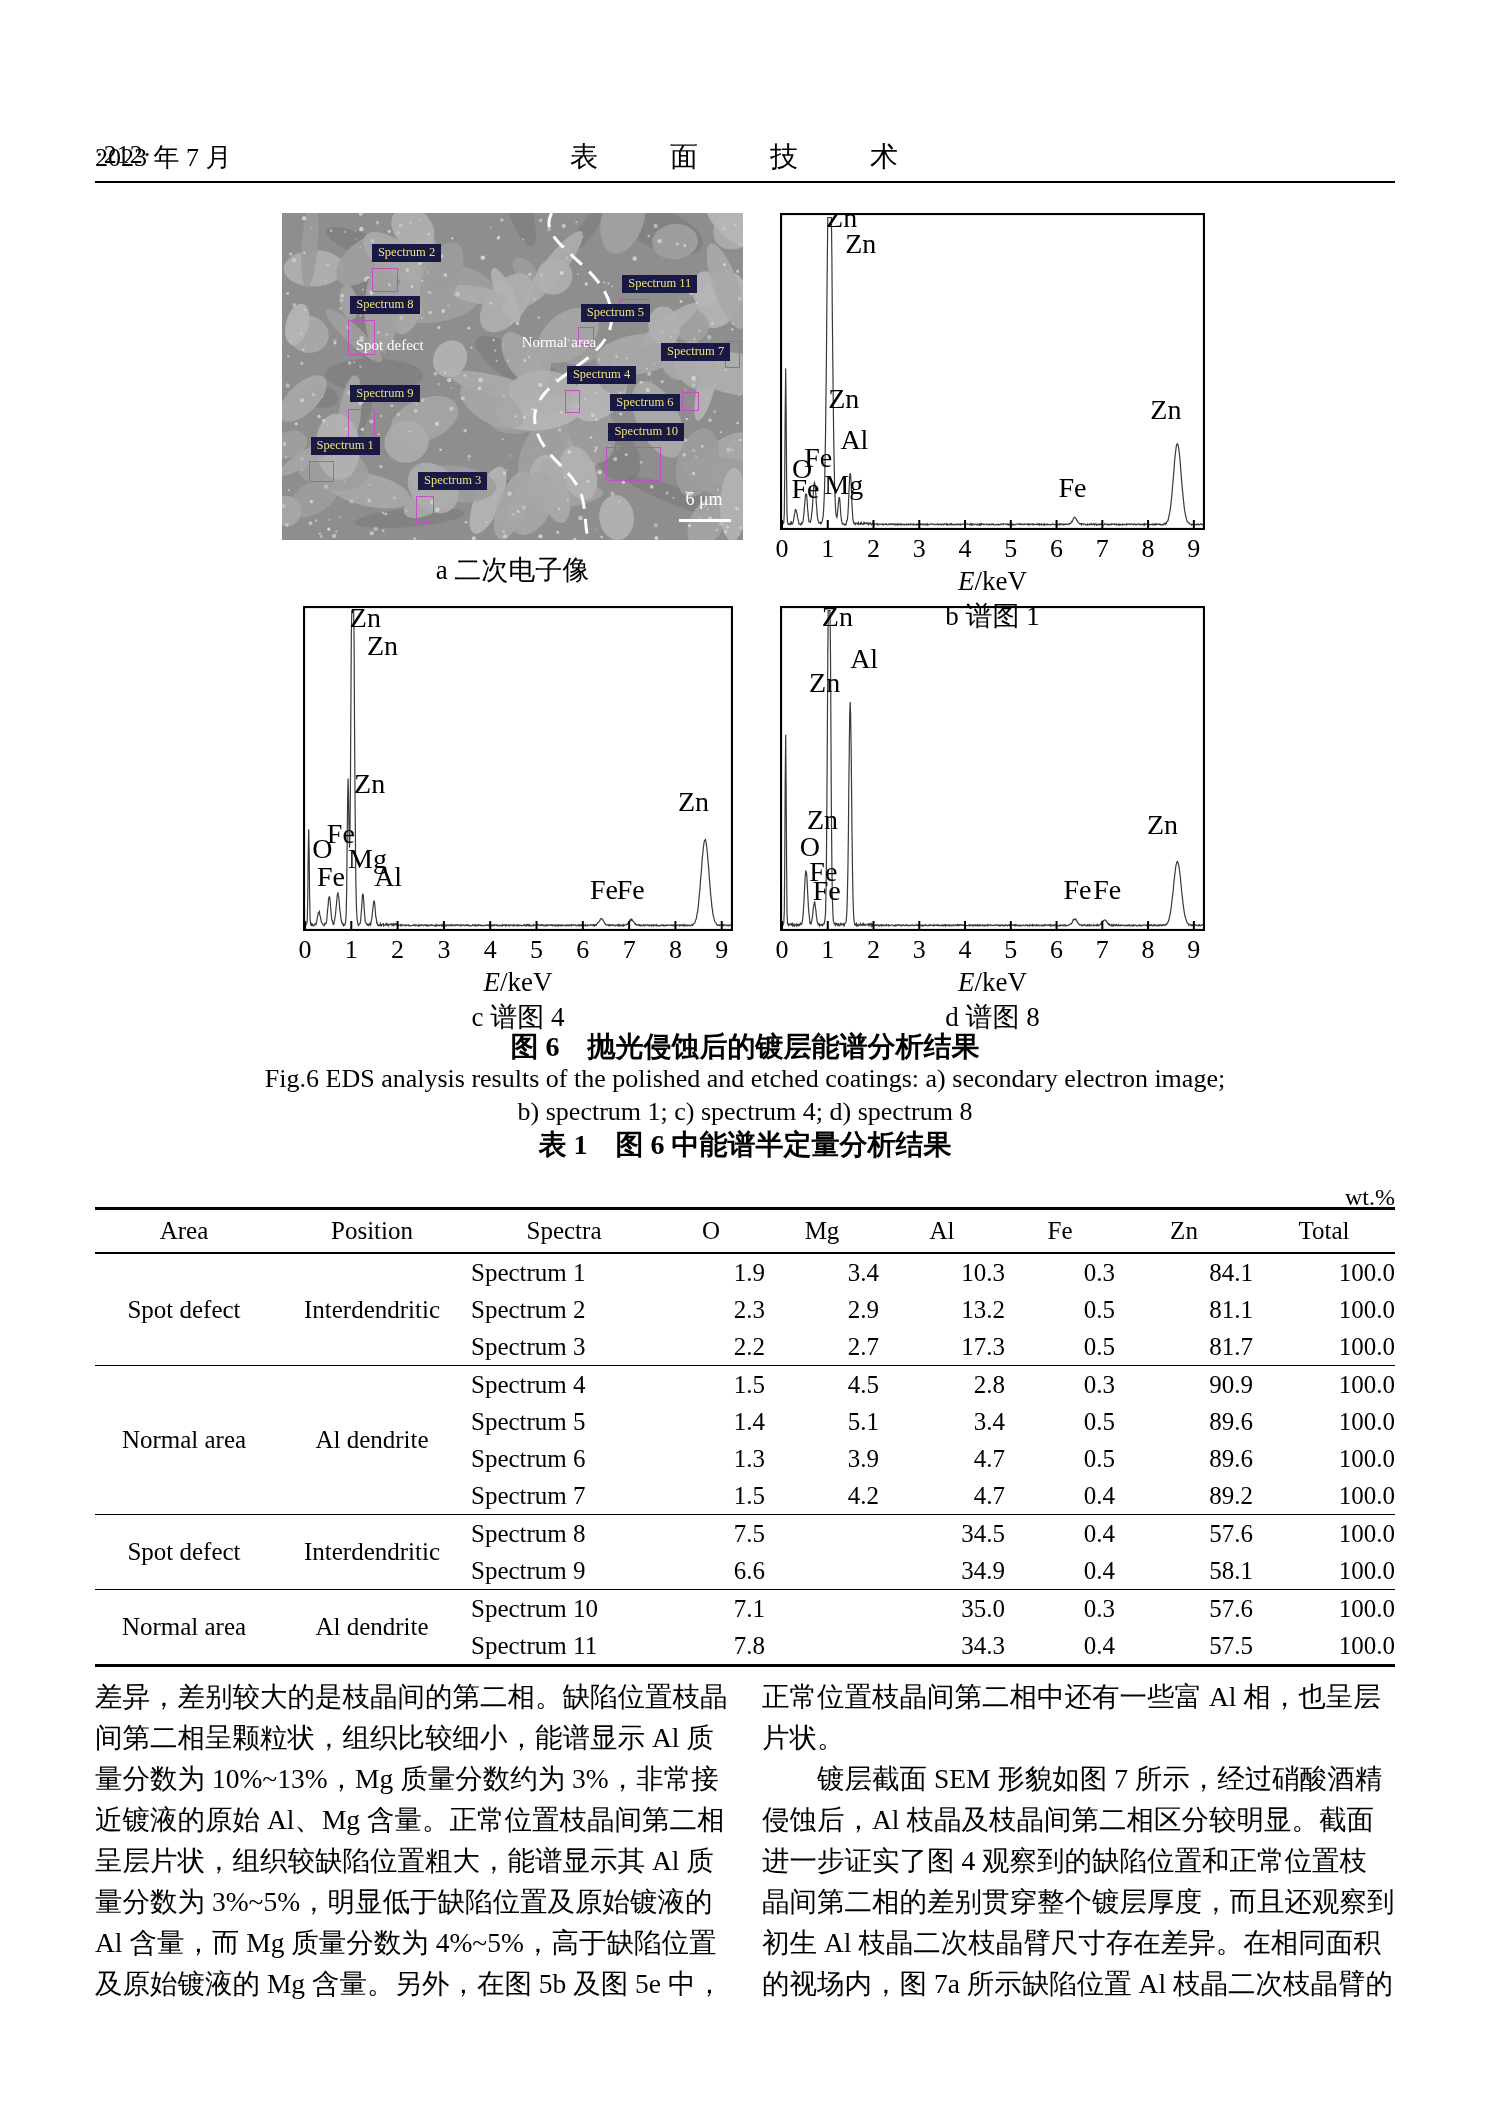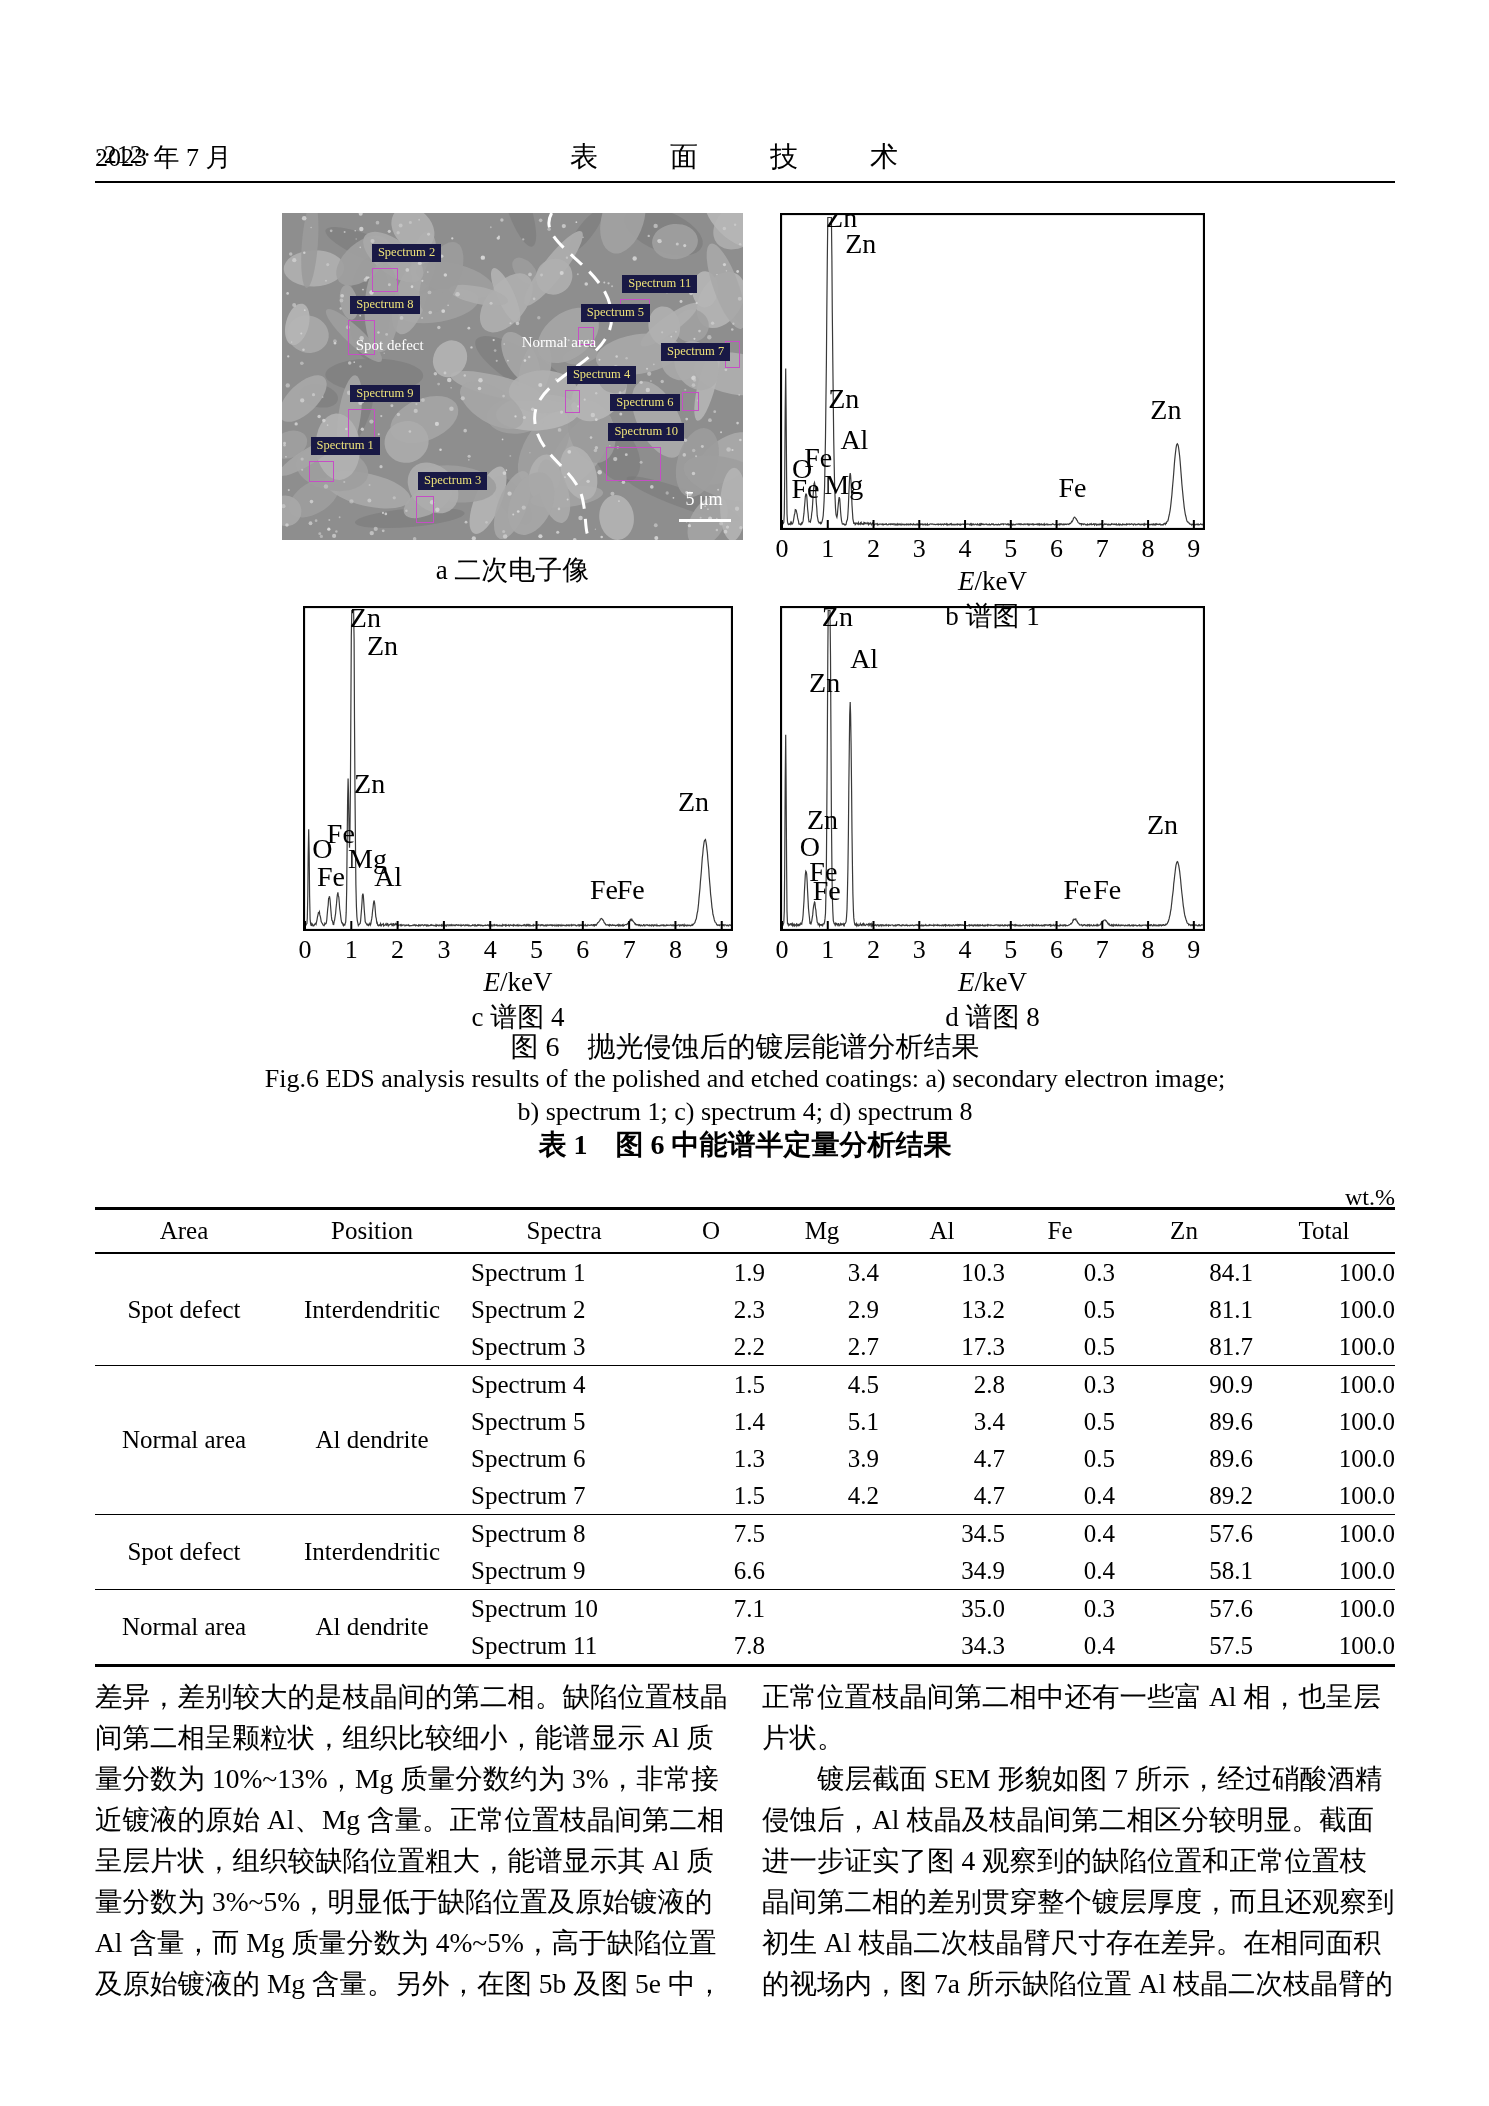--- a/index.html
+++ b/index.html
@@ -22,21 +22,21 @@
   .scalebar-text{position:absolute;color:#fff;font-size:18px;}
   .panel-caption{font-size:27px;text-align:center;}
   .cap-a{left:282px;top:552px;width:461px;}
   
   .chart{position:absolute;}
   .chart svg{position:absolute;left:0;top:0;}
   .tick-label{position:absolute;font-size:26px;text-align:center;width:30px;}
   .xlabel{position:absolute;text-align:center;font-size:27px;}
   .chart-cap{position:absolute;text-align:center;font-size:27px;}
   
-  .figcap-zh{left:95px;top:1028px;width:1300px;text-align:center;font-size:28px;}
+  .figcap-zh{left:95px;top:1028px;width:1300px;text-align:center;font-size:28px;font-weight:bold;}
   .figcap-en{left:95px;top:1064px;width:1300px;text-align:center;font-size:26px;}
   .figcap-en2{left:95px;top:1097px;width:1300px;text-align:center;font-size:26px;}
   
   .tabtitle-zh{left:95px;top:1126px;width:1300px;text-align:center;font-size:28px;font-weight:bold;top:1126px;}
   .tabtitle-en{left:95px;top:1162px;width:1300px;text-align:center;font-size:25px;font-weight:bold;}
   .unit-label{left:95px;top:1184px;width:1300px;text-align:right;font-size:24px;}
   
   .tbl-wrap{left:95px;top:1207px;width:1300px;}
   table.results{border-collapse:collapse;width:1300px;table-layout:fixed;
                 border-top:3px solid #000;border-bottom:3px solid #000;font-size:25px;}
@@ -521,21 +521,21 @@
       <div class="spec-label" style="left: 378.942px; top: 130.146px;">Spectrum 7</div>
       <div class="roi-box" style="left: 282.593px; top: 176.58px; width: 13.83px; height: 21.255px;"></div>
       <div class="spec-label" style="left: 284.898px; top: 153.036px;">Spectrum 4</div>
       <div class="roi-box" style="left: 400.148px; top: 179.196px; width: 14.752px; height: 16.35px;"></div>
       <div class="spec-label" style="left: 328.232px; top: 180.504px;">Spectrum 6</div>
       <div class="roi-box" style="left: 324.083px; top: 233.805px; width: 53.015px; height: 32.046px;"></div>
       <div class="spec-label" style="left: 326.388px; top: 209.934px;">Spectrum 10</div>
       <div class="region-label" style="left: 73.76px; top: 124.26px;">Spot defect</div>
       <div class="region-label" style="left: 239.72px; top: 120.99px;">Normal area</div>
       <div class="scalebar-line" style="left: 397.382px; top: 305.745px; width: 51.632px;"></div>
-      <div class="scalebar-text" style="left: 403.375px; top: 276.315px;">5 μm</div>
+      <div class="scalebar-text" style="left: 403.375px; top: 276.315px;">6 μm</div>
     </div>
   <div class="abs panel-caption cap-a">a 二次电子像</div>
 
   <div class="chart" id="chart-spectrum1" style="left: 780px; top: 213px; width: 425px; height: 427px;">
       <svg width="425" height="317" viewBox="0 0 425 317">
         <polyline points="2.0,312.0 2.5,311.9 2.9,309.6 3.4,310.2 3.8,309.4 4.3,300.2 4.7,263.4 5.2,196.1 5.7,155.6 6.1,194.9 6.6,263.9 7.0,300.8 7.5,308.8 7.9,310.6 8.4,311.5 8.9,311.1 9.3,311.3 9.8,310.7 10.2,311.3 10.7,309.6 11.2,311.4 11.6,309.7 12.1,311.1 12.5,310.7 13.0,309.7 13.4,307.8 13.9,304.9 14.4,301.7 14.8,300.7 15.3,296.6 15.7,296.7 16.2,297.3 16.6,299.2 17.1,301.2 17.6,304.7 18.0,306.3 18.5,308.1 18.9,311.0 19.4,311.2 19.8,311.0 20.3,310.9 20.8,311.9 21.2,311.7 21.7,309.9 22.1,310.5 22.6,309.6 23.1,307.9 23.5,303.9 24.0,300.2 24.4,294.6 24.9,289.3 25.3,283.8 25.8,281.1 26.3,281.1 26.7,282.4 27.2,289.3 27.6,295.8 28.1,300.4 28.5,305.4 29.0,308.8 29.5,308.7 29.9,308.5 30.4,309.0 30.8,306.9 31.3,304.9 31.7,300.5 32.2,297.2 32.7,289.7 33.1,282.5 33.6,275.6 34.0,270.9 34.5,269.6 34.9,271.9 35.4,275.4 35.9,281.7 36.3,289.7 36.8,295.5 37.2,302.7 37.7,305.3 38.2,308.2 38.6,308.7 39.1,310.0 39.5,309.8 40.0,309.4 40.4,310.5 40.9,309.6 41.4,310.3 41.8,309.1 42.3,307.6 42.7,305.8 43.2,302.6 43.6,296.7 44.1,287.6 44.6,273.4 45.0,250.9 45.5,224.1 45.9,189.8 46.4,149.1 46.8,99.2 47.3,47.3 47.8,4.5 48.2,4.5 48.7,4.5 49.1,4.5 49.6,4.5 50.0,4.5 50.5,4.5 51.0,4.5 51.4,4.5 51.9,46.3 52.3,99.5 52.8,147.7 53.3,191.0 53.7,225.1 54.2,252.8 54.6,271.4 55.1,285.5 55.5,295.3 56.0,301.3 56.5,303.3 56.9,304.3 57.4,301.5 57.8,296.2 58.3,291.4 58.7,287.0 59.2,284.2 59.7,285.7 60.1,290.8 60.6,298.7 61.0,303.3 61.5,307.3 61.9,309.2 62.4,311.1 62.9,311.2 63.3,310.9 63.8,310.8 64.2,311.6 64.7,312.0 65.2,311.6 65.6,311.9 66.1,311.5 66.5,309.0 67.0,307.3 67.4,306.7 67.9,301.2 68.4,292.6 68.8,282.0 69.3,270.6 69.7,263.1 70.2,260.0 70.6,262.1 71.1,270.6 71.6,281.2 72.0,292.3 72.5,299.7 72.9,305.8 73.4,308.4 73.8,310.4 74.3,310.4 74.8,310.0 75.2,311.8 75.7,311.4 76.1,310.0 76.6,310.0 77.0,310.1 77.5,311.0 78.0,311.1 78.4,309.7 78.9,311.4 79.3,311.1 79.8,310.8 80.3,310.0 80.7,311.0 81.2,309.6 81.6,310.7 82.1,310.9 82.5,311.2 83.0,310.7 83.5,311.3 83.9,309.8 84.4,310.6 84.8,309.6 85.3,309.9 85.7,310.8 86.2,310.9 86.7,310.3 87.1,309.7 87.6,310.7 88.0,310.4 88.5,311.6 88.9,310.3 89.4,311.1 89.9,310.5 90.3,309.9 90.8,311.1 91.2,311.3 91.7,311.8 92.1,310.3 92.6,310.2 93.1,309.6 93.5,311.6 94.0,311.7 94.4,311.9 94.9,311.1 95.4,310.9 95.8,311.0 96.3,311.0 96.7,310.8 97.2,311.7 97.6,310.8 98.1,311.7 98.6,311.4 99.0,311.5 99.5,311.1 99.9,311.1 100.4,311.2 100.8,311.1 101.3,311.2 101.8,311.3 102.2,311.7 102.7,311.0 103.1,311.4 103.6,311.8 104.0,311.1 104.5,311.4 105.0,311.3 105.4,311.3 105.9,310.9 106.3,310.8 106.8,311.8 107.2,311.9 107.7,311.7 108.2,311.4 108.6,311.5 109.1,310.9 109.5,311.0 110.0,311.4 110.5,310.9 110.9,311.7 111.4,311.4 111.8,310.9 112.3,311.2 112.7,311.0 113.2,311.6 113.7,310.9 114.1,310.8 114.6,311.0 115.0,312.0 115.5,311.8 115.9,311.1 116.4,311.9 116.9,311.9 117.3,310.9 117.8,311.7 118.2,311.3 118.7,311.7 119.1,311.0 119.6,311.1 120.1,311.9 120.5,311.5 121.0,310.8 121.4,311.9 121.9,311.9 122.4,311.5 122.8,311.0 123.3,311.2 123.7,311.7 124.2,311.4 124.6,311.9 125.1,311.4 125.6,311.5 126.0,311.3 126.5,311.8 126.9,311.1 127.4,311.6 127.8,311.2 128.3,311.0 128.8,312.0 129.2,311.8 129.7,311.1 130.1,310.9 130.6,311.7 131.0,311.0 131.5,311.2 132.0,311.6 132.4,311.9 132.9,311.9 133.3,310.8 133.8,311.2 134.2,311.7 134.7,311.4 135.2,311.9 135.6,311.4 136.1,311.5 136.5,311.1 137.0,311.8 137.5,311.1 137.9,311.8 138.4,311.7 138.8,311.8 139.3,310.9 139.7,312.0 140.2,312.0 140.7,310.9 141.1,310.9 141.6,311.4 142.0,311.3 142.5,311.1 142.9,311.8 143.4,311.4 143.9,311.9 144.3,311.3 144.8,311.1 145.2,311.0 145.7,311.9 146.1,311.3 146.6,311.6 147.1,312.0 147.5,310.9 148.0,311.7 148.4,311.8 148.9,311.7 149.3,311.6 149.8,311.0 150.3,311.0 150.7,310.9 151.2,311.1 151.6,311.1 152.1,310.9 152.6,311.2 153.0,311.1 153.5,311.2 153.9,311.6 154.4,311.5 154.8,311.2 155.3,311.6 155.8,311.7 156.2,311.4 156.7,311.3 157.1,311.2 157.6,311.5 158.0,311.1 158.5,311.7 159.0,311.1 159.4,311.4 159.9,311.5 160.3,311.5 160.8,311.0 161.2,311.9 161.7,311.3 162.2,311.4 162.6,311.2 163.1,311.2 163.5,311.9 164.0,311.5 164.5,310.8 164.9,311.1 165.4,311.4 165.8,311.2 166.3,311.6 166.7,310.8 167.2,311.9 167.7,311.1 168.1,311.5 168.6,311.7 169.0,311.4 169.5,311.7 169.9,311.0 170.4,310.8 170.9,311.4 171.3,310.8 171.8,311.8 172.2,311.4 172.7,311.8 173.1,312.0 173.6,311.2 174.1,311.1 174.5,311.8 175.0,312.0 175.4,311.4 175.9,311.2 176.3,311.6 176.8,311.4 177.3,310.9 177.7,311.7 178.2,311.3 178.6,311.2 179.1,311.6 179.6,311.9 180.0,311.2 180.5,311.9 180.9,311.3 181.4,311.5 181.8,311.2 182.3,311.0 182.8,311.1 183.2,311.3 183.7,311.1 184.1,311.4 184.6,311.1 185.0,311.3 185.5,311.3 186.0,311.3 186.4,311.2 186.9,311.1 187.3,311.1 187.8,310.9 188.2,311.0 188.7,311.2 189.2,311.2 189.6,311.8 190.1,311.7 190.5,310.8 191.0,311.8 191.4,310.9 191.9,312.0 192.4,311.1 192.8,311.4 193.3,311.0 193.7,311.7 194.2,311.8 194.7,311.6 195.1,311.2 195.6,311.2 196.0,311.6 196.5,311.9 196.9,311.6 197.4,310.9 197.9,311.9 198.3,311.8 198.8,311.7 199.2,311.1 199.7,312.0 200.1,311.1 200.6,312.0 201.1,310.8 201.5,311.4 202.0,310.8 202.4,311.3 202.9,311.5 203.3,311.1 203.8,311.7 204.3,311.6 204.7,311.2 205.2,311.1 205.6,311.4 206.1,311.1 206.6,311.5 207.0,311.3 207.5,311.7 207.9,311.9 208.4,311.5 208.8,311.7 209.3,311.1 209.8,311.8 210.2,311.6 210.7,311.9 211.1,311.6 211.6,310.9 212.0,310.9 212.5,311.3 213.0,311.1 213.4,311.0 213.9,312.0 214.3,311.8 214.8,311.8 215.2,311.5 215.7,311.4 216.2,311.8 216.6,311.5 217.1,311.6 217.5,312.0 218.0,312.0 218.4,311.2 218.9,311.5 219.4,311.6 219.8,312.0 220.3,311.5 220.7,311.1 221.2,310.9 221.7,311.3 222.1,311.1 222.6,310.8 223.0,310.8 223.5,311.6 223.9,310.9 224.4,311.0 224.9,311.0 225.3,310.9 225.8,311.2 226.2,311.1 226.7,311.6 227.1,311.6 227.6,311.0 228.1,311.6 228.5,311.1 229.0,311.9 229.4,311.3 229.9,311.3 230.3,311.7 230.8,311.5 231.3,311.2 231.7,310.9 232.2,311.6 232.6,312.0 233.1,311.3 233.5,311.4 234.0,312.0 234.5,312.0 234.9,311.5 235.4,311.8 235.8,311.2 236.3,311.1 236.8,311.0 237.2,311.1 237.7,311.1 238.1,311.4 238.6,310.9 239.0,310.9 239.5,311.4 240.0,310.8 240.4,310.9 240.9,311.6 241.3,310.9 241.8,311.0 242.2,311.4 242.7,311.5 243.2,311.7 243.6,311.4 244.1,310.8 244.5,311.1 245.0,311.6 245.4,311.1 245.9,311.1 246.4,311.2 246.8,311.1 247.3,311.3 247.7,311.0 248.2,311.9 248.7,311.0 249.1,310.9 249.6,311.8 250.0,311.5 250.5,311.1 250.9,311.1 251.4,311.4 251.9,311.5 252.3,310.8 252.8,310.8 253.2,311.8 253.7,311.2 254.1,311.7 254.6,311.3 255.1,311.4 255.5,311.3 256.0,311.5 256.4,311.2 256.9,311.3 257.3,311.0 257.8,311.9 258.3,311.8 258.7,311.0 259.2,311.9 259.6,311.0 260.1,311.6 260.5,311.2 261.0,311.6 261.5,311.0 261.9,311.7 262.4,311.8 262.8,311.4 263.3,311.3 263.8,311.9 264.2,310.8 264.7,311.9 265.1,311.2 265.6,311.4 266.0,311.8 266.5,311.0 267.0,310.9 267.4,311.2 267.9,312.0 268.3,311.8 268.8,311.3 269.2,311.7 269.7,311.6 270.2,311.5 270.6,311.8 271.1,311.9 271.5,311.4 272.0,311.2 272.4,310.8 272.9,311.2 273.4,311.2 273.8,311.4 274.3,311.6 274.7,311.9 275.2,311.6 275.6,311.3 276.1,311.3 276.6,310.9 277.0,311.9 277.5,311.7 277.9,311.9 278.4,311.4 278.9,311.1 279.3,310.9 279.8,311.9 280.2,311.1 280.7,310.8 281.1,311.5 281.6,310.9 282.1,311.0 282.5,311.4 283.0,312.0 283.4,311.7 283.9,311.0 284.3,311.8 284.8,311.6 285.3,311.0 285.7,311.2 286.2,311.5 286.6,311.4 287.1,311.0 287.5,311.1 288.0,311.1 288.5,311.5 288.9,311.6 289.4,310.5 289.8,310.4 290.3,310.6 290.8,310.1 291.2,309.4 291.7,308.4 292.1,308.6 292.6,307.8 293.0,306.7 293.5,305.2 294.0,304.7 294.4,304.1 294.9,304.2 295.3,304.8 295.8,305.3 296.2,305.9 296.7,307.0 297.2,307.3 297.6,308.5 298.1,309.3 298.5,309.7 299.0,310.0 299.4,310.8 299.9,310.6 300.4,310.5 300.8,310.6 301.3,311.8 301.7,310.8 302.2,310.9 302.6,311.1 303.1,310.9 303.6,311.5 304.0,311.0 304.5,310.9 304.9,311.0 305.4,311.6 305.9,311.9 306.3,311.5 306.8,311.9 307.2,312.0 307.7,311.1 308.1,311.9 308.6,311.8 309.1,311.5 309.5,311.7 310.0,310.9 310.4,311.1 310.9,311.6 311.3,310.8 311.8,311.6 312.3,311.7 312.7,311.3 313.2,311.4 313.6,310.8 314.1,311.0 314.5,312.0 315.0,310.9 315.5,310.8 315.9,311.0 316.4,312.0 316.8,311.4 317.3,311.7 317.7,311.4 318.2,311.9 318.7,311.8 319.1,311.0 319.6,311.9 320.0,311.8 320.5,311.3 321.0,310.9 321.4,311.5 321.9,310.9 322.3,310.9 322.8,311.6 323.2,312.0 323.7,312.0 324.2,311.4 324.6,310.8 325.1,310.9 325.5,311.4 326.0,311.4 326.4,311.1 326.9,311.1 327.4,311.5 327.8,311.9 328.3,311.2 328.7,311.8 329.2,311.8 329.6,311.4 330.1,311.3 330.6,312.0 331.0,311.7 331.5,310.8 331.9,311.3 332.4,311.0 332.9,310.9 333.3,311.2 333.8,311.5 334.2,311.0 334.7,311.4 335.1,311.1 335.6,311.5 336.1,311.9 336.5,311.0 337.0,311.8 337.4,311.9 337.9,311.8 338.3,311.7 338.8,311.0 339.3,312.0 339.7,311.3 340.2,311.6 340.6,311.3 341.1,311.9 341.5,311.9 342.0,312.0 342.5,311.1 342.9,311.7 343.4,311.7 343.8,311.2 344.3,311.3 344.7,311.7 345.2,311.4 345.7,311.5 346.1,311.8 346.6,310.9 347.0,311.6 347.5,311.1 348.0,311.4 348.4,311.2 348.9,310.9 349.3,310.9 349.8,311.6 350.2,311.1 350.7,311.3 351.2,311.2 351.6,310.8 352.1,311.0 352.5,311.2 353.0,311.6 353.4,312.0 353.9,311.0 354.4,310.9 354.8,311.0 355.3,311.7 355.7,311.3 356.2,311.4 356.6,311.7 357.1,311.6 357.6,311.5 358.0,310.9 358.5,310.9 358.9,311.3 359.4,311.1 359.8,311.6 360.3,311.3 360.8,311.9 361.2,311.8 361.7,311.2 362.1,311.6 362.6,311.3 363.1,311.1 363.5,311.8 364.0,311.1 364.4,312.0 364.9,310.8 365.3,311.4 365.8,311.6 366.3,311.3 366.7,311.1 367.2,311.5 367.6,311.2 368.1,311.5 368.5,311.8 369.0,311.6 369.5,311.5 369.9,311.9 370.4,311.8 370.8,311.3 371.3,311.1 371.7,311.6 372.2,311.9 372.7,311.1 373.1,310.9 373.6,311.8 374.0,311.3 374.5,311.8 375.0,311.1 375.4,311.8 375.9,311.0 376.3,311.5 376.8,310.8 377.2,311.4 377.7,311.3 378.2,311.6 378.6,311.4 379.1,311.2 379.5,311.3 380.0,310.9 380.4,311.9 380.9,311.8 381.4,311.6 381.8,311.8 382.3,311.9 382.7,311.5 383.2,311.9 383.6,311.1 384.1,310.6 384.6,310.9 385.0,310.3 385.5,311.2 385.9,310.1 386.4,310.2 386.8,308.8 387.3,308.3 387.8,308.1 388.2,306.8 388.7,304.2 389.1,302.5 389.6,300.2 390.1,297.3 390.5,294.5 391.0,290.1 391.4,286.2 391.9,281.7 392.3,276.4 392.8,270.8 393.3,265.2 393.7,260.1 394.2,253.4 394.6,248.1 395.1,243.1 395.5,239.5 396.0,235.4 396.5,232.5 396.9,231.4 397.4,230.8 397.8,231.4 398.3,233.0 398.7,235.5 399.2,239.4 399.7,243.6 400.1,248.0 400.6,254.4 401.0,259.6 401.5,265.9 401.9,271.2 402.4,276.5 402.9,281.6 403.3,285.8 403.8,290.3 404.2,294.1 404.7,297.5 405.2,300.6 405.6,302.5 406.1,304.3 406.5,306.4 407.0,308.0 407.4,308.8 407.9,308.9 408.4,309.8 408.8,310.0 409.3,310.1 409.7,310.9 410.2,311.3 410.6,311.2 411.1,311.1 411.6,311.9 412.0,311.4 412.5,311.2 412.9,311.8 413.4,311.6 413.8,311.3 414.3,311.9 414.8,311.3 415.2,311.3 415.7,311.9 416.1,311.8 416.6,311.3 417.1,311.1 417.5,311.7 418.0,311.5 418.4,311.1 418.9,311.9 419.3,311.6 419.8,311.7 420.3,311.2 420.7,310.9 421.2,311.4 421.6,311.4 422.1,311.8 422.5,311.3 423.0,311.0" fill="none" stroke="#3a3a3a" stroke-width="1.2"></polyline>
         <rect x="1" y="1" width="423" height="315" fill="none" stroke="#000" stroke-width="2.2"></rect>
         <line x1="2" y1="315" x2="2" y2="307" stroke="#000" stroke-width="2"></line>
         <line x1="47.7608695652174" y1="315" x2="47.7608695652174" y2="307" stroke="#000" stroke-width="2"></line>
         <line x1="93.5217391304348" y1="315" x2="93.5217391304348" y2="307" stroke="#000" stroke-width="2"></line>

